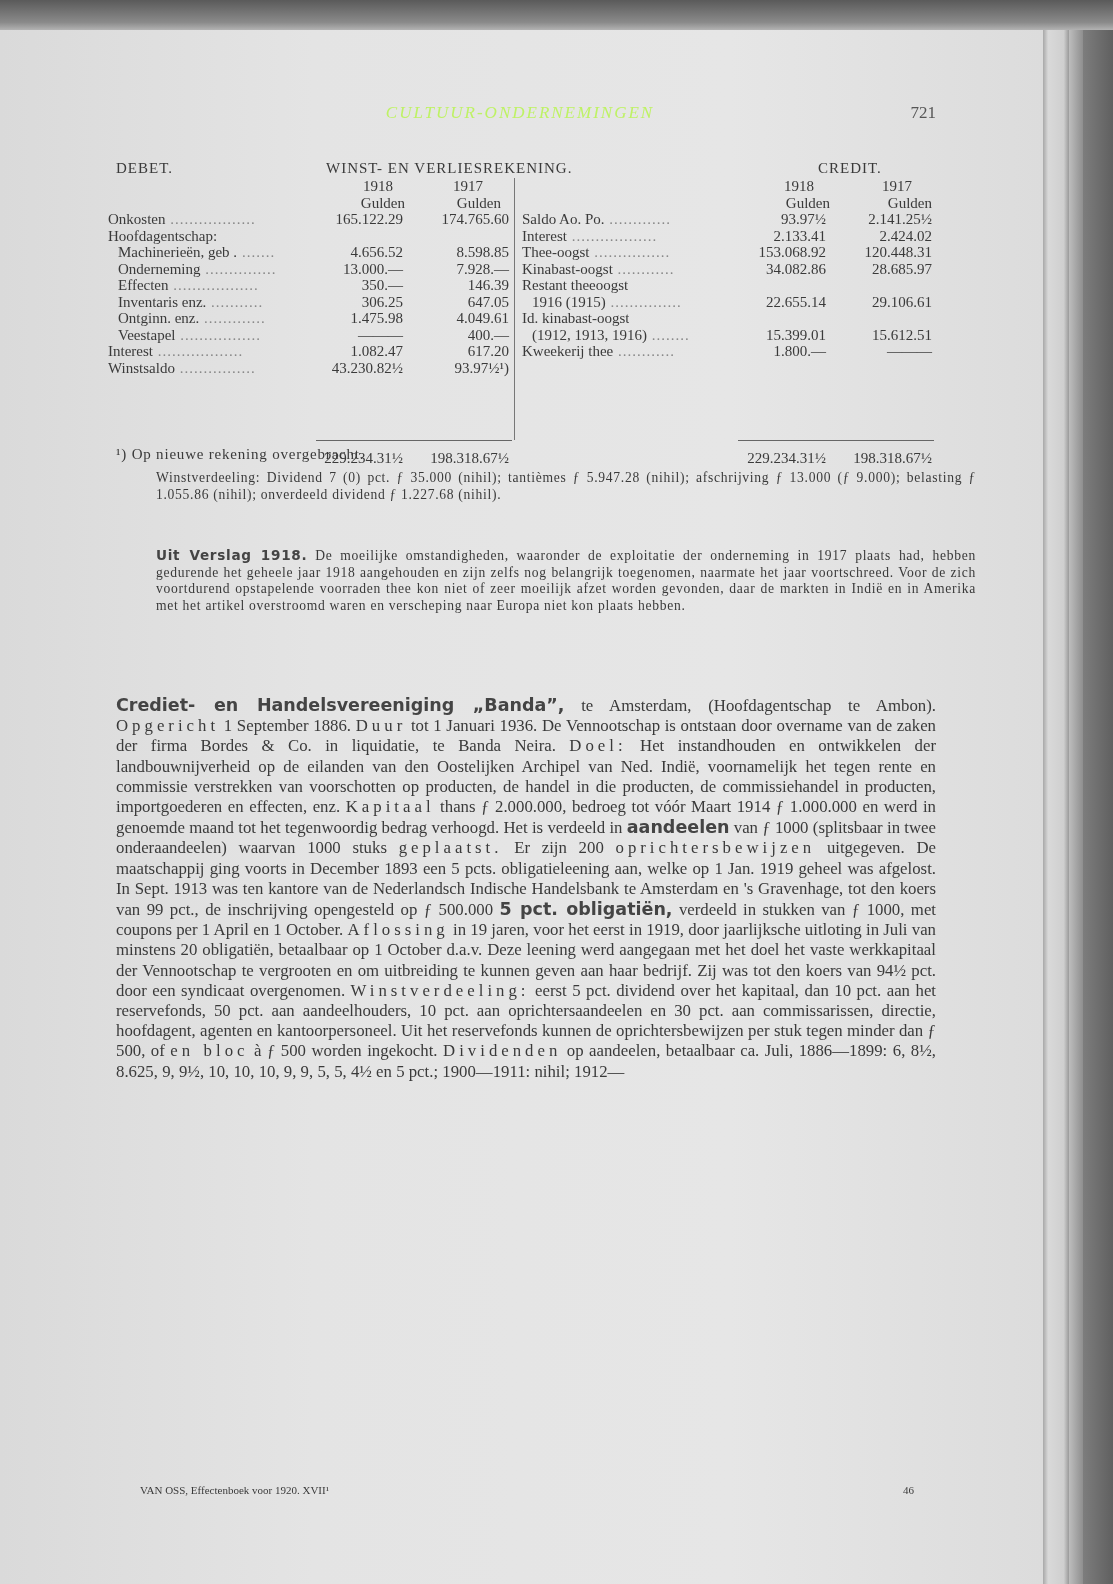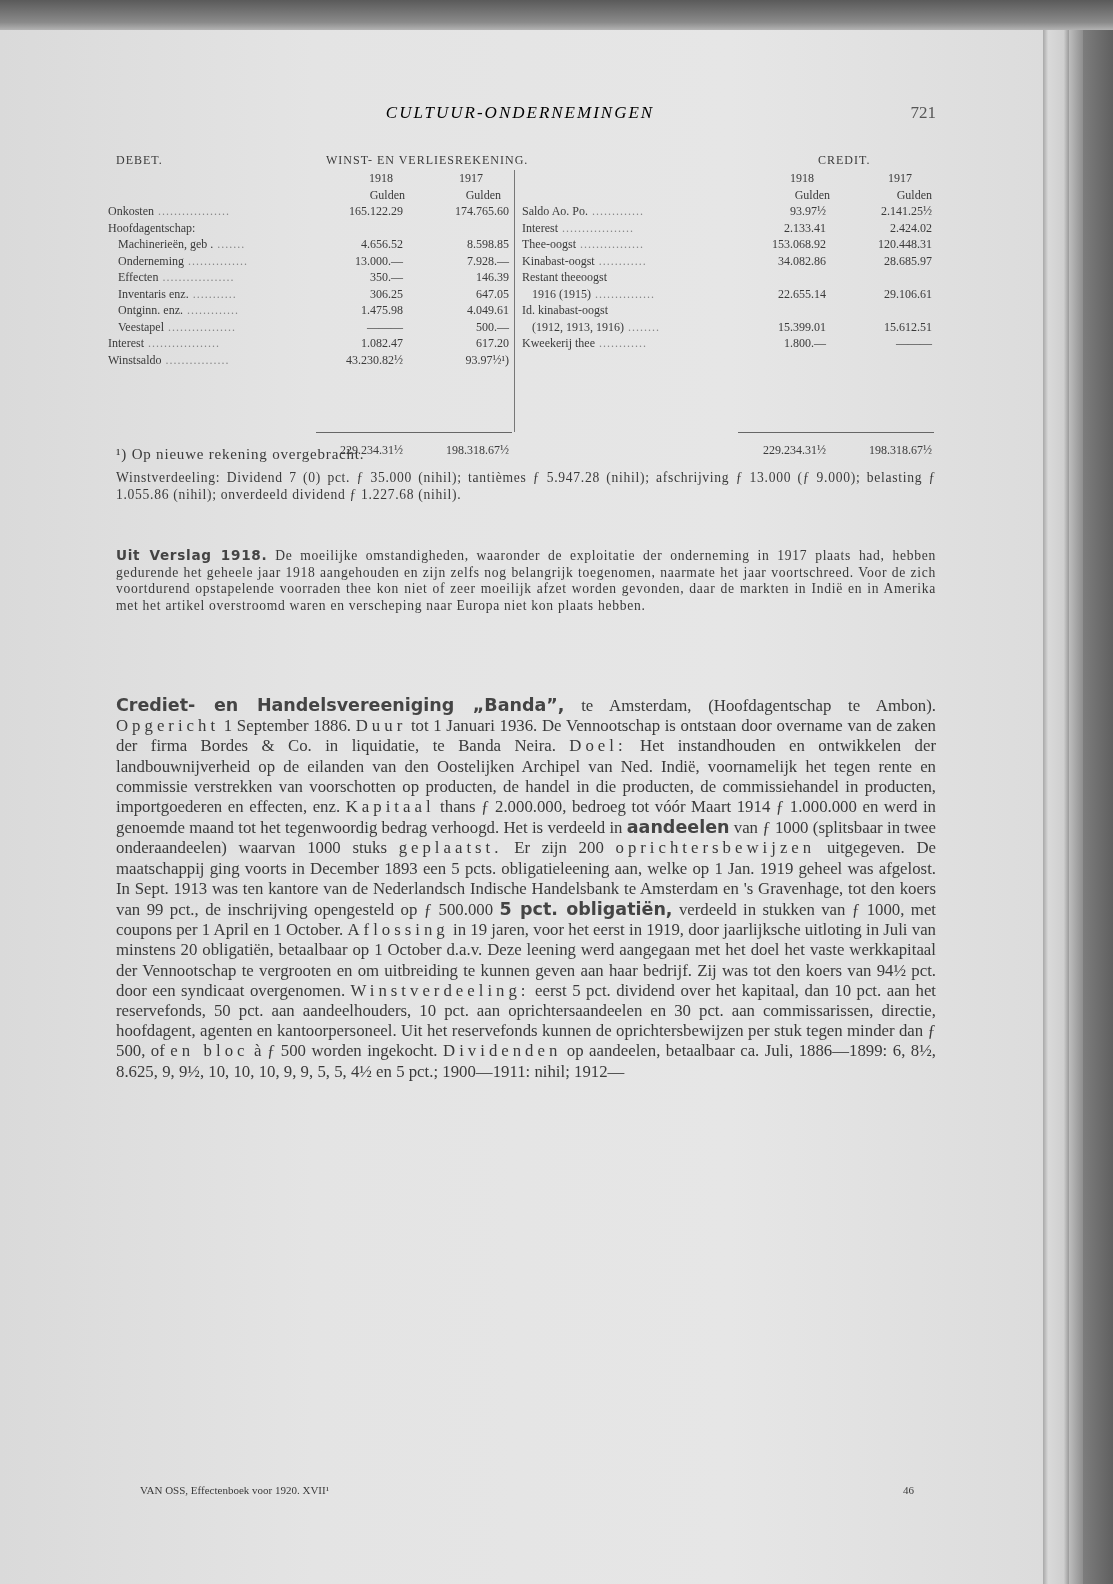--- a/index.html
+++ b/index.html
@@ -20,26 +20,26 @@
   }
   .edge1 { position:absolute; left:1043px; top:30px; width:26px; height:1554px; background: linear-gradient(90deg,#a8a8a8,#d9d9d9 20%,#cfcfcf 80%,#9a9a9a); }
   .edge2 { position:absolute; left:1069px; top:30px; width:14px; height:1554px; background: linear-gradient(90deg,#bdbdbd,#8f8f8f); }
   .edge3 { position:absolute; left:1083px; top:30px; width:30px; height:1554px; background: linear-gradient(90deg,#7d7d7d,#606060); }
 
   .running-head {
     position: absolute; top: 103px; left: 100px; width: 840px; height: 24px;
   }
   .running-title {
     position: absolute; left: 0; right: 0; text-align: center;
-    font-style: italic; letter-spacing: 2px; font-size: 17px; color: #000000;
+    font-style: italic; letter-spacing: 2px; font-size: 17px; color: #bef264;
   }
   .page-number { position: absolute; right: 4px; font-size: 17px; color: #555; }
 
   
-  .tbl { position: absolute; left: 108px; top: 152px; width: 830px; font-size: 12px; line-height: 16.5px; }
+  .tbl { position: absolute; left: 108px; top: 160px; width: 830px; font-size: 15px; line-height: 16.5px; }
   .tbl-heads { position: relative; height: 18px; }
   .tbl-heads span { position: absolute; top: 0; letter-spacing: 1px; }
   .h-debet { left: 8px; }
   .h-title { left: 218px; }
   .h-credit { left: 710px; }
   .cols { position: relative; }
   .col-left { position: absolute; left: 0; top: 0; width: 405px; }
   .col-right { position: absolute; left: 414px; top: 0; width: 416px; }
   .vline { position: absolute; left: 406px; top: 0; width: 1px; height: 262px; background: #777; }
   .row { position: relative; height: 16.5px; white-space: nowrap; }
@@ -52,21 +52,21 @@
   .col-right .v1 { right: 112px; }
   .col-right .v2 { position: absolute; right: 6px; text-align: right; }
   .yr { text-align: center; margin-left: 13px; }
   .sumline { position: absolute; height: 1px; background: #666; }
   .footnote { position: absolute; left: 116px; top: 446px; font-size: 15px; letter-spacing: 0.8px; }
 
   .para {
     position: absolute; left: 116px; width: 820px; text-align: justify;
     text-align-last: auto;
   }
-  .p-small { font-size: 13.6px; line-height: 16.6px; letter-spacing: 0.7px; }
+  .p-small { font-size: 13.6px; line-height: 16.6px; letter-spacing: 0.7px; margin-left: 40px; }
   .p-large { font-size: 16.8px; line-height: 20.2px; }
   .bold-sans { font-family: "DejaVu Sans", "Liberation Sans", sans-serif; font-weight: bold; color: #444; }
   .spaced { letter-spacing: 4px; }
   .footer { position: absolute; top: 1484px; left: 140px; width: 780px; font-size: 11px; }
   .footer .fr { position: absolute; right: 6px; top: 0; }
 </style>
 </head>
 <body>
 
 <div class="top-shadow"></div>
@@ -129,21 +129,21 @@
             <span class="v2">647.05</span>
           </div>
           <div class="row">
             <span class="lbl ind">Ontginn. enz.<span class="dots"> .............</span></span>
             <span class="v1">1.475.98</span>
             <span class="v2">4.049.61</span>
           </div>
           <div class="row">
             <span class="lbl ind">Veestapel<span class="dots"> .................</span></span>
             <span class="v1">———</span>
-            <span class="v2">500.—</span>
+            <span class="v2">400.—</span>
           </div>
           <div class="row">
             <span class="lbl">Interest<span class="dots"> ..................</span></span>
             <span class="v1">1.082.47</span>
             <span class="v2">617.20</span>
           </div>
           <div class="row">
             <span class="lbl">Winstsaldo<span class="dots"> ................</span></span>
             <span class="v1">43.230.82½</span>
             <span class="v2">93.97½¹)</span>

